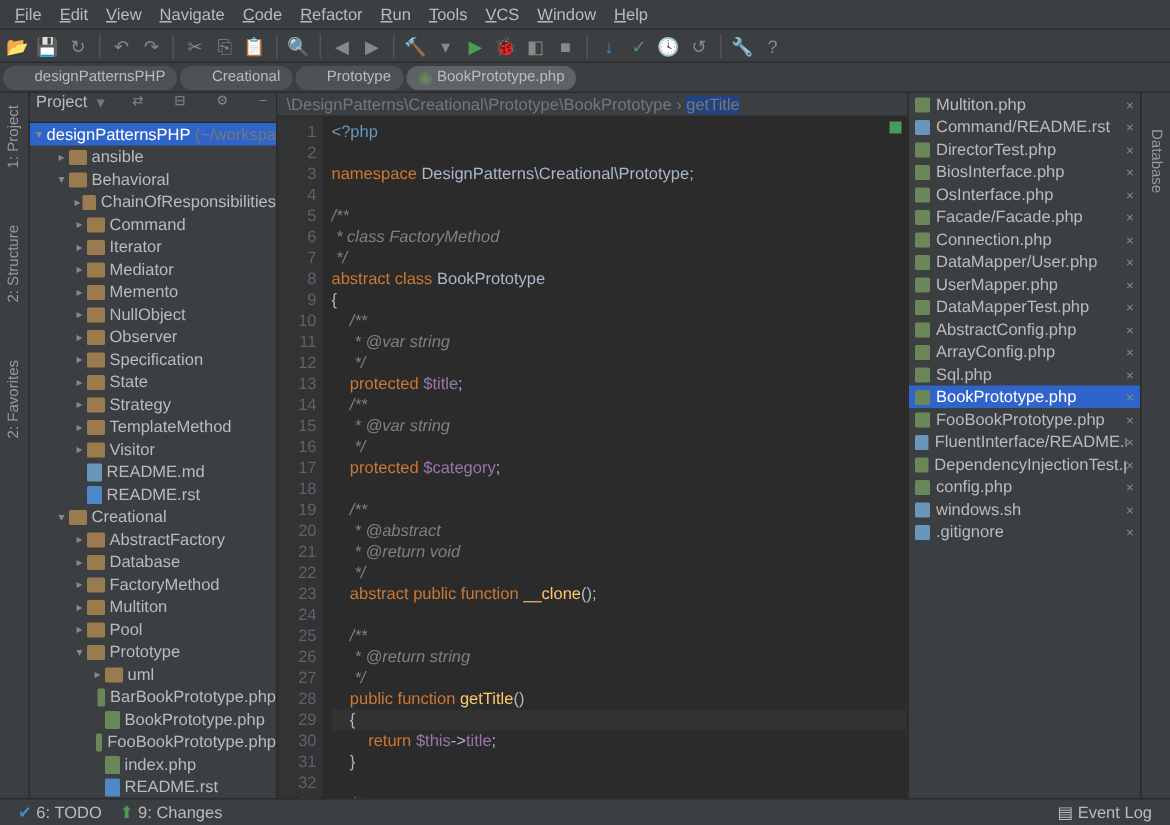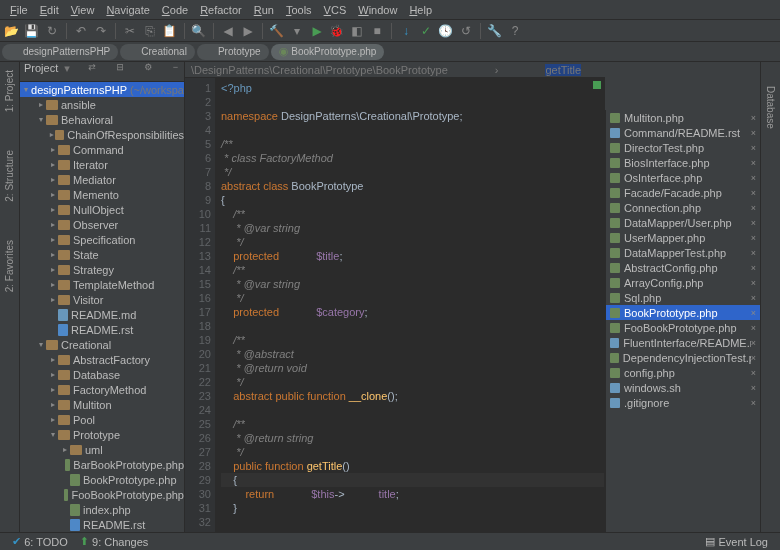--- a/index.html
+++ b/index.html
@@ -30,34 +30,34 @@
 .tree-row .file.md { background:#6897bb; }
 .tree-row .file.rst { background:#4e88c7; }
 .editor { flex:1; display:flex; background:#2b2b2b; overflow:hidden; }
 .gutter { width:30px; background:#313335; text-align:right; padding:3px 4px 0 0; color:#606366; font-family:Consolas,monospace; font-size:10px; line-height:14px; }
 .gutter div { height:14px; }
 .code { flex:1; padding:3px 1px 0 6px; font-family:Consolas,monospace; font-size:10px; line-height:14px; color:#a9b7c6; position:relative; }
 .code .line { height:14px; white-space:pre; }
 .code .hl { background:#323232; }
 .kw { color:#cc7832;text-align:center; }
 .fn { color:#ffc66d; }
-.var { color:#9876aa;margin-left:34px; }
+.var { color:#9876aa; }
 .com { color:#808080; font-style:italic; }
 .tag { color:#6897bb; }
 .mark { background:#214283; }
-.openfiles { width:155px; background:#3c3f41; border-left:1px solid #2b2b2b;margin-top:48px; }
+.openfiles { width:155px; background:#3c3f41; border-left:1px solid #2b2b2b; }
 .of-row { display:flex; align-items:center; height:15px; padding:0 4px; font-size:10px; cursor:pointer; }
 .of-row.sel { background:#2f65ca; color:#fff; }
 .of-row .ico { width:10px; height:10px; background:#6a8759; border-radius:1px; margin-right:4px; }
 .of-row .ico.b { background:#6897bb; }
 .of-row .x { margin-left:auto; color:#888; font-size:9px; }
 .bottom { height:18px; background:#3c3f41; border-top:1px solid #2b2b2b; display:flex; align-items:center; padding:0 6px; font-size:10px; }
 .bottom .btn { display:flex; align-items:center; padding:0 6px; gap:3px; }
 .codewrap { flex:1; display:flex; flex-direction:column; }
-.pathbar { height:16px; background:#3c3f41; display:flex; align-items:center; font-size:9px; color:#777; padding-left:6px; border-bottom:1px solid #2b2b2b;gap:44px; }
+.pathbar { height:16px; background:#3c3f41; display:flex; align-items:center; font-size:9px; color:#777; padding-left:6px; border-bottom:1px solid #2b2b2b; }
 .greenbox { width:8px; height:8px; background:#499c54; position:absolute; right:4px; top:3px; }
 </style>
 </head>
 <body>
 
 <div class="menubar" id="menubar">
     <span><u>F</u>ile</span>
     <span><u>E</u>dit</span>
     <span><u>V</u>iew</span>
     <span><u>N</u>avigate</span>

